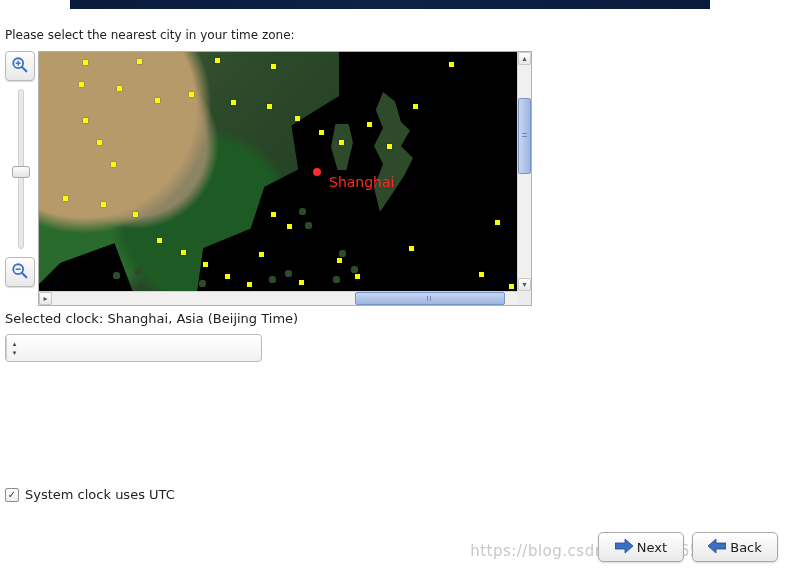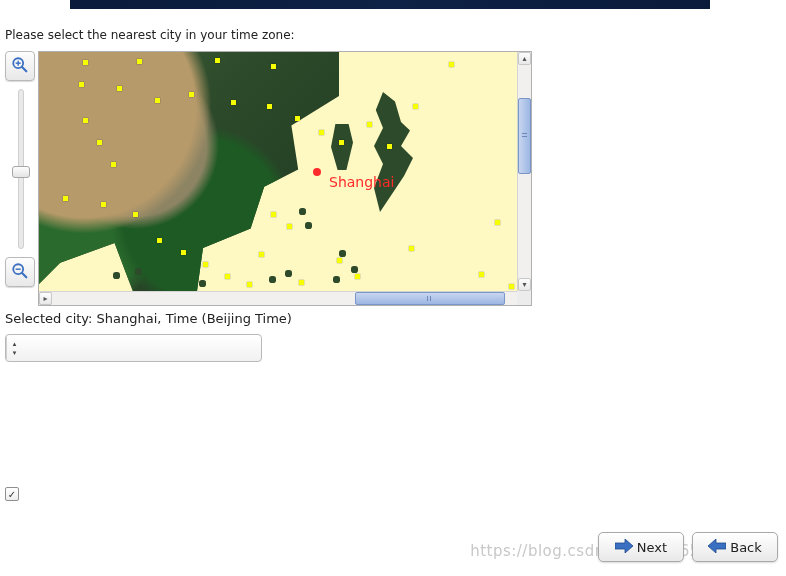--- a/index.html
+++ b/index.html
@@ -59,21 +59,21 @@
     position: absolute;
     left: 38px; top: 51px;
     width: 494px; height: 255px;
     border: 1px solid #b0b0b0;
     background: #f2f2f2;
   }
   .map-viewport {
     position: absolute;
     left: 0; top: 0; right: 14px; bottom: 14px;
     overflow: hidden;
-    background: #fef9c3;
+    background: #000000;
     padding-left: 16px;
   }
   
   .land {
     position: absolute;
     background: #2d4a2a;
   }
   .land.a { left:-40px; top:0; width:340px; height:245px;
     background:
       radial-gradient(circle at 25% 22%, #b79a6a 0 35%, transparent 40%),
@@ -299,31 +299,32 @@
   <div class="hscroll">
     <div class="arrow l">◂</div>
     <div class="thumb">
         <div class="grip"></div>
       </div>
     <div class="arrow r">▸</div>
   </div>
   <div class="corner"></div>
 </div>
 
-<div class="selected-line">Selected city: Shanghai, Time (Beijing Time)</div>
+<div class="selected-line">Selected clock: Shanghai, Asia (Beijing Time)</div>
 
 <div class="tz-combo">
   <div class="spin">
       <span>▴</span>
       <span>▾</span>
     </div>
 </div>
 
 <div class="utc-row">
   <span class="chk" id="utcchk">✓</span>
+  <span>System clock uses UTC</span>
 </div>
 
 <div class="watermark">https://blog.csdn.net/qq_36568219</div>
 
 <div class="nav">
   <div class="nav-btn">
     <span>
       <svg width="18" height="14" viewBox="0 0 18 14">
           <polygon points="10,0 18,7 10,14 10,10 0,10 0,4 10,4" fill="#3b6fc2" stroke="#1e4a8a" stroke-width="0.8"></polygon>
         </svg>

